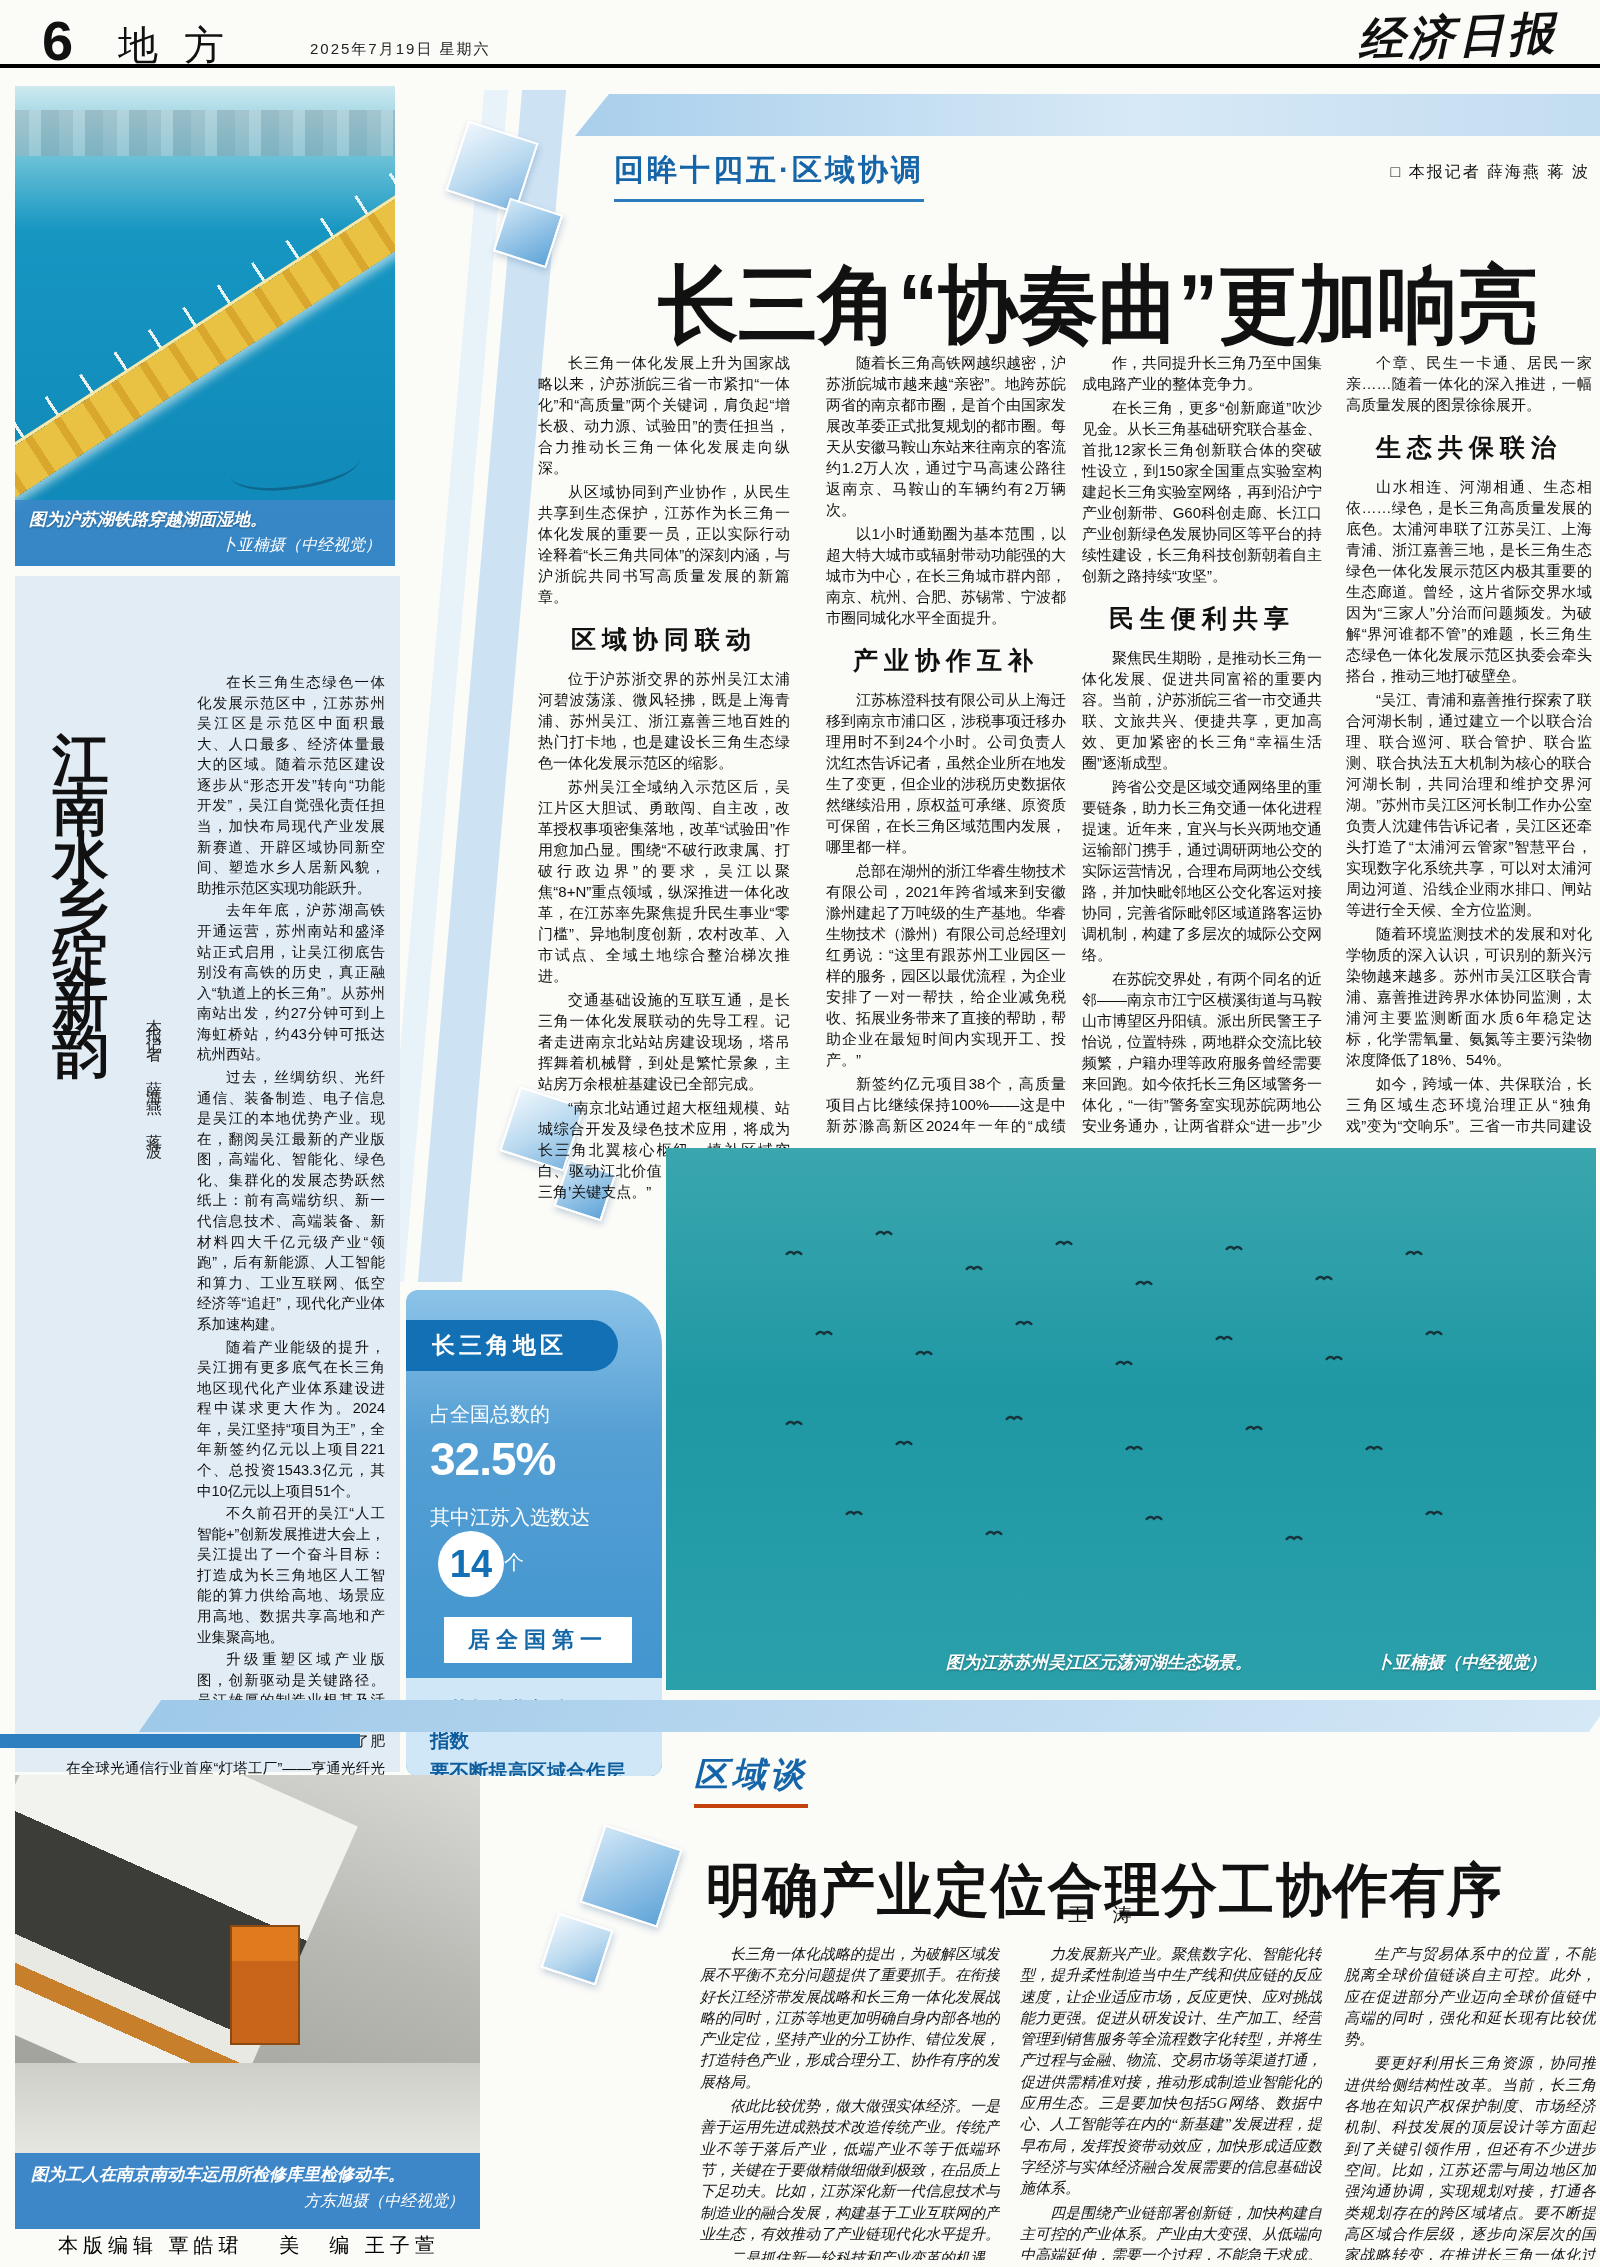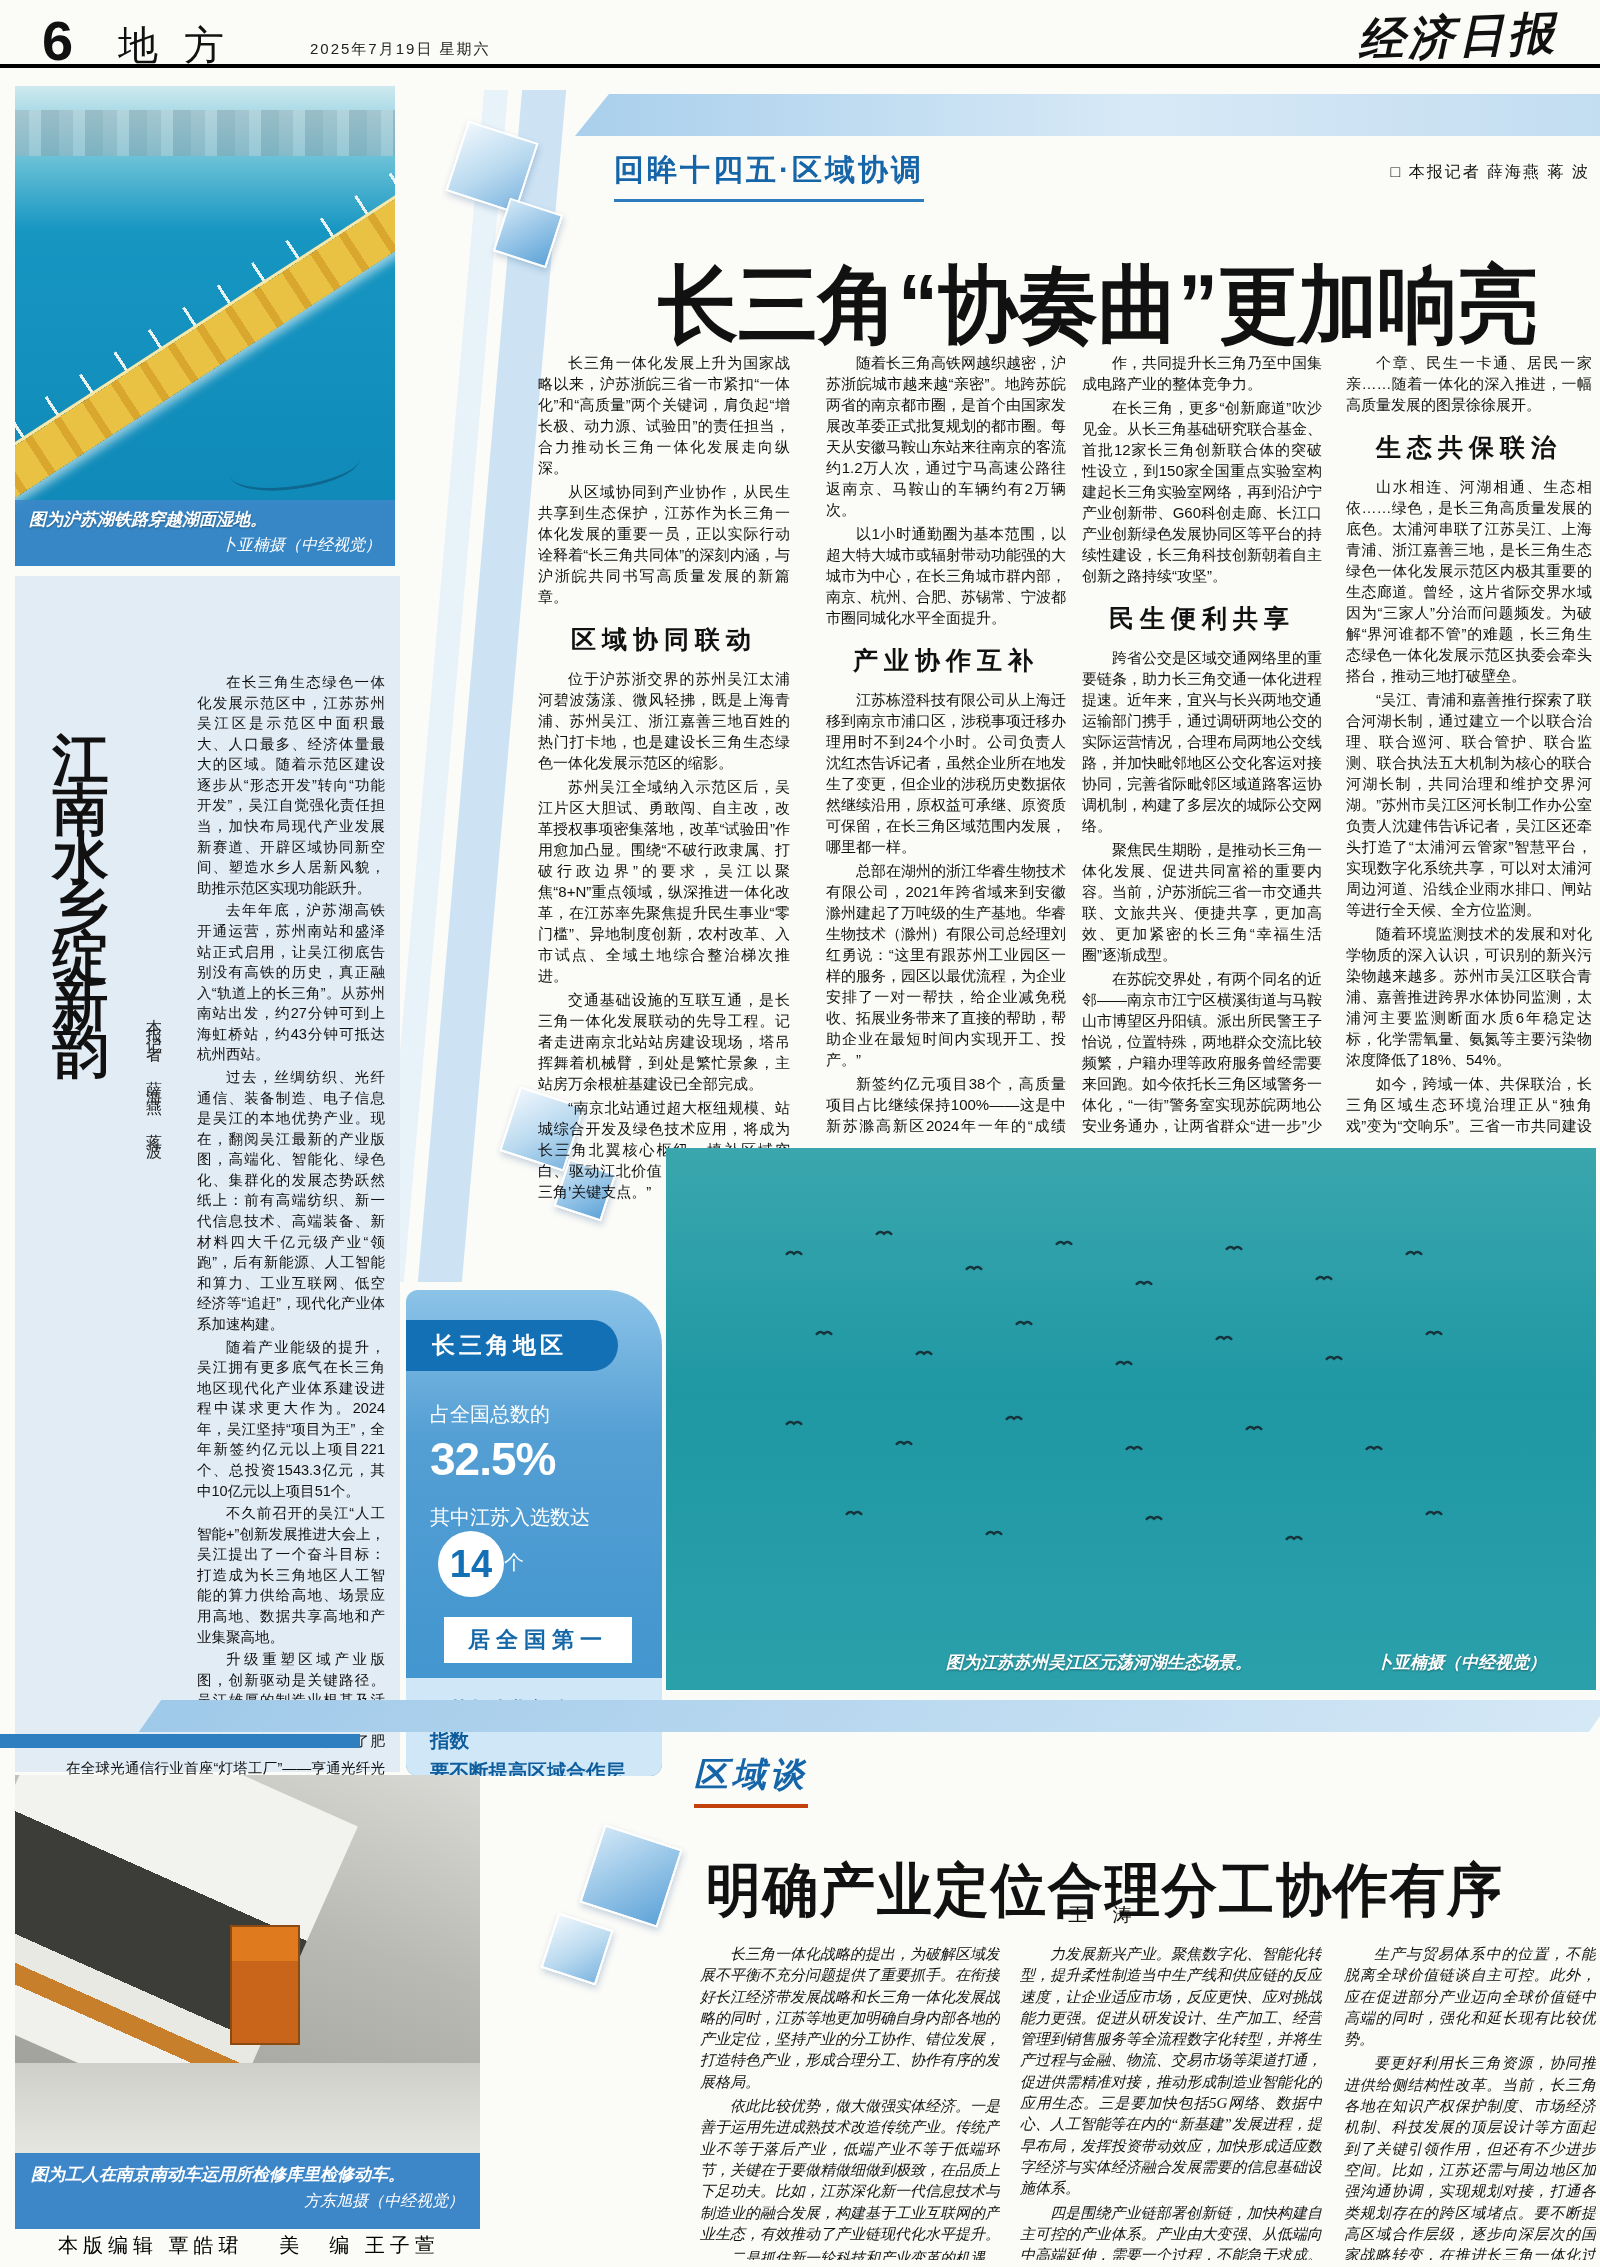--- a/index.html
+++ b/index.html
@@ -179,22 +179,22 @@
       <p>以1小时通勤圈为基本范围，以超大特大城市或辐射带动功能强的大城市为中心，在长三角城市群内部，南京、杭州、合肥、苏锡常、宁波都市圈同城化水平全面提升。</p>
       <h3 class="subhead">产业协作互补</h3>
       <p>江苏栋澄科技有限公司从上海迁移到南京市浦口区，涉税事项迁移办理用时不到24个小时。公司负责人沈红杰告诉记者，虽然企业所在地发生了变更，但企业的涉税历史数据依然继续沿用，原权益可承继、原资质可保留，在长三角区域范围内发展，哪里都一样。</p>
       <p>总部在湖州的浙江华睿生物技术有限公司，2021年跨省域来到安徽滁州建起了万吨级的生产基地。华睿生物技术（滁州）有限公司总经理刘红勇说：“这里有跟苏州工业园区一样的服务，园区以最优流程，为企业安排了一对一帮扶，给企业减免税收、拓展业务带来了直接的帮助，帮助企业在最短时间内实现开工、投产。”</p>
       <p>新签约亿元项目38个，高质量项目占比继续保持100%——这是中新苏滁高新区2024年一年的“成绩单”。在累计引进的超300个工业项目中，来自长三角区域项目数占比达80%。</p>
     </div>
   <div class="col" id="colC">
       <p>作，共同提升长三角乃至中国集成电路产业的整体竞争力。</p>
       <p>在长三角，更多“创新廊道”吹沙见金。从长三角基础研究联合基金、首批12家长三角创新联合体的突破性设立，到150家全国重点实验室构建起长三角实验室网络，再到沿沪宁产业创新带、G60科创走廊、长江口产业创新绿色发展协同区等平台的持续性建设，长三角科技创新朝着自主创新之路持续“攻坚”。</p>
       <h3 class="subhead">民生便利共享</h3>
+      <p>聚焦民生期盼，是推动长三角一体化发展、促进共同富裕的重要内容。当前，沪苏浙皖三省一市交通共联、文旅共兴、便捷共享，更加高效、更加紧密的长三角“幸福生活圈”逐渐成型。</p>
       <p>跨省公交是区域交通网络里的重要链条，助力长三角交通一体化进程提速。近年来，宜兴与长兴两地交通运输部门携手，通过调研两地公交的实际运营情况，合理布局两地公交线路，并加快毗邻地区公交化客运对接协同，完善省际毗邻区域道路客运协调机制，构建了多层次的城际公交网络。</p>
-      <p>聚焦民生期盼，是推动长三角一体化发展、促进共同富裕的重要内容。当前，沪苏浙皖三省一市交通共联、文旅共兴、便捷共享，更加高效、更加紧密的长三角“幸福生活圈”逐渐成型。</p>
       <p>在苏皖交界处，有两个同名的近邻——南京市江宁区横溪街道与马鞍山市博望区丹阳镇。派出所民警王子怡说，位置特殊，两地群众交流比较频繁，户籍办理等政府服务曾经需要来回跑。如今依托长三角区域警务一体化，“一街”警务室实现苏皖两地公安业务通办，让两省群众“进一步”少跑路。</p>
     </div>
   <div class="col" id="colD">
       <p>个章、民生一卡通、居民一家亲……随着一体化的深入推进，一幅高质量发展的图景徐徐展开。</p>
       <h3 class="subhead">生态共保联治</h3>
       <p>山水相连、河湖相通、生态相依……绿色，是长三角高质量发展的底色。太浦河串联了江苏吴江、上海青浦、浙江嘉善三地，是长三角生态绿色一体化发展示范区内极其重要的生态廊道。曾经，这片省际交界水域因为“三家人”分治而问题频发。为破解“界河谁都不管”的难题，长三角生态绿色一体化发展示范区执委会牵头搭台，推动三地打破壁垒。</p>
       <p>“吴江、青浦和嘉善推行探索了联合河湖长制，通过建立一个以联合治理、联合巡河、联合管护、联合监测、联合执法五大机制为核心的联合河湖长制，共同治理和维护交界河湖。”苏州市吴江区河长制工作办公室负责人沈建伟告诉记者，吴江区还牵头打造了“太浦河云管家”智慧平台，实现数字化系统共享，可以对太浦河周边河道、沿线企业雨水排口、闸站等进行全天候、全方位监测。</p>
       <p>随着环境监测技术的发展和对化学物质的深入认识，可识别的新兴污染物越来越多。苏州市吴江区联合青浦、嘉善推进跨界水体协同监测，太浦河主要监测断面水质6年稳定达标，化学需氧量、氨氮等主要污染物浓度降低了18%、54%。</p>
       <p>如今，跨域一体、共保联治，长三角区域生态环境治理正从“独角戏”变为“交响乐”。三省一市共同建设了长三角环境气象一体化平台，实现监测数据共享、预报预警联动，为太湖安全度夏提供精准气象保障。</p>
     </div>

